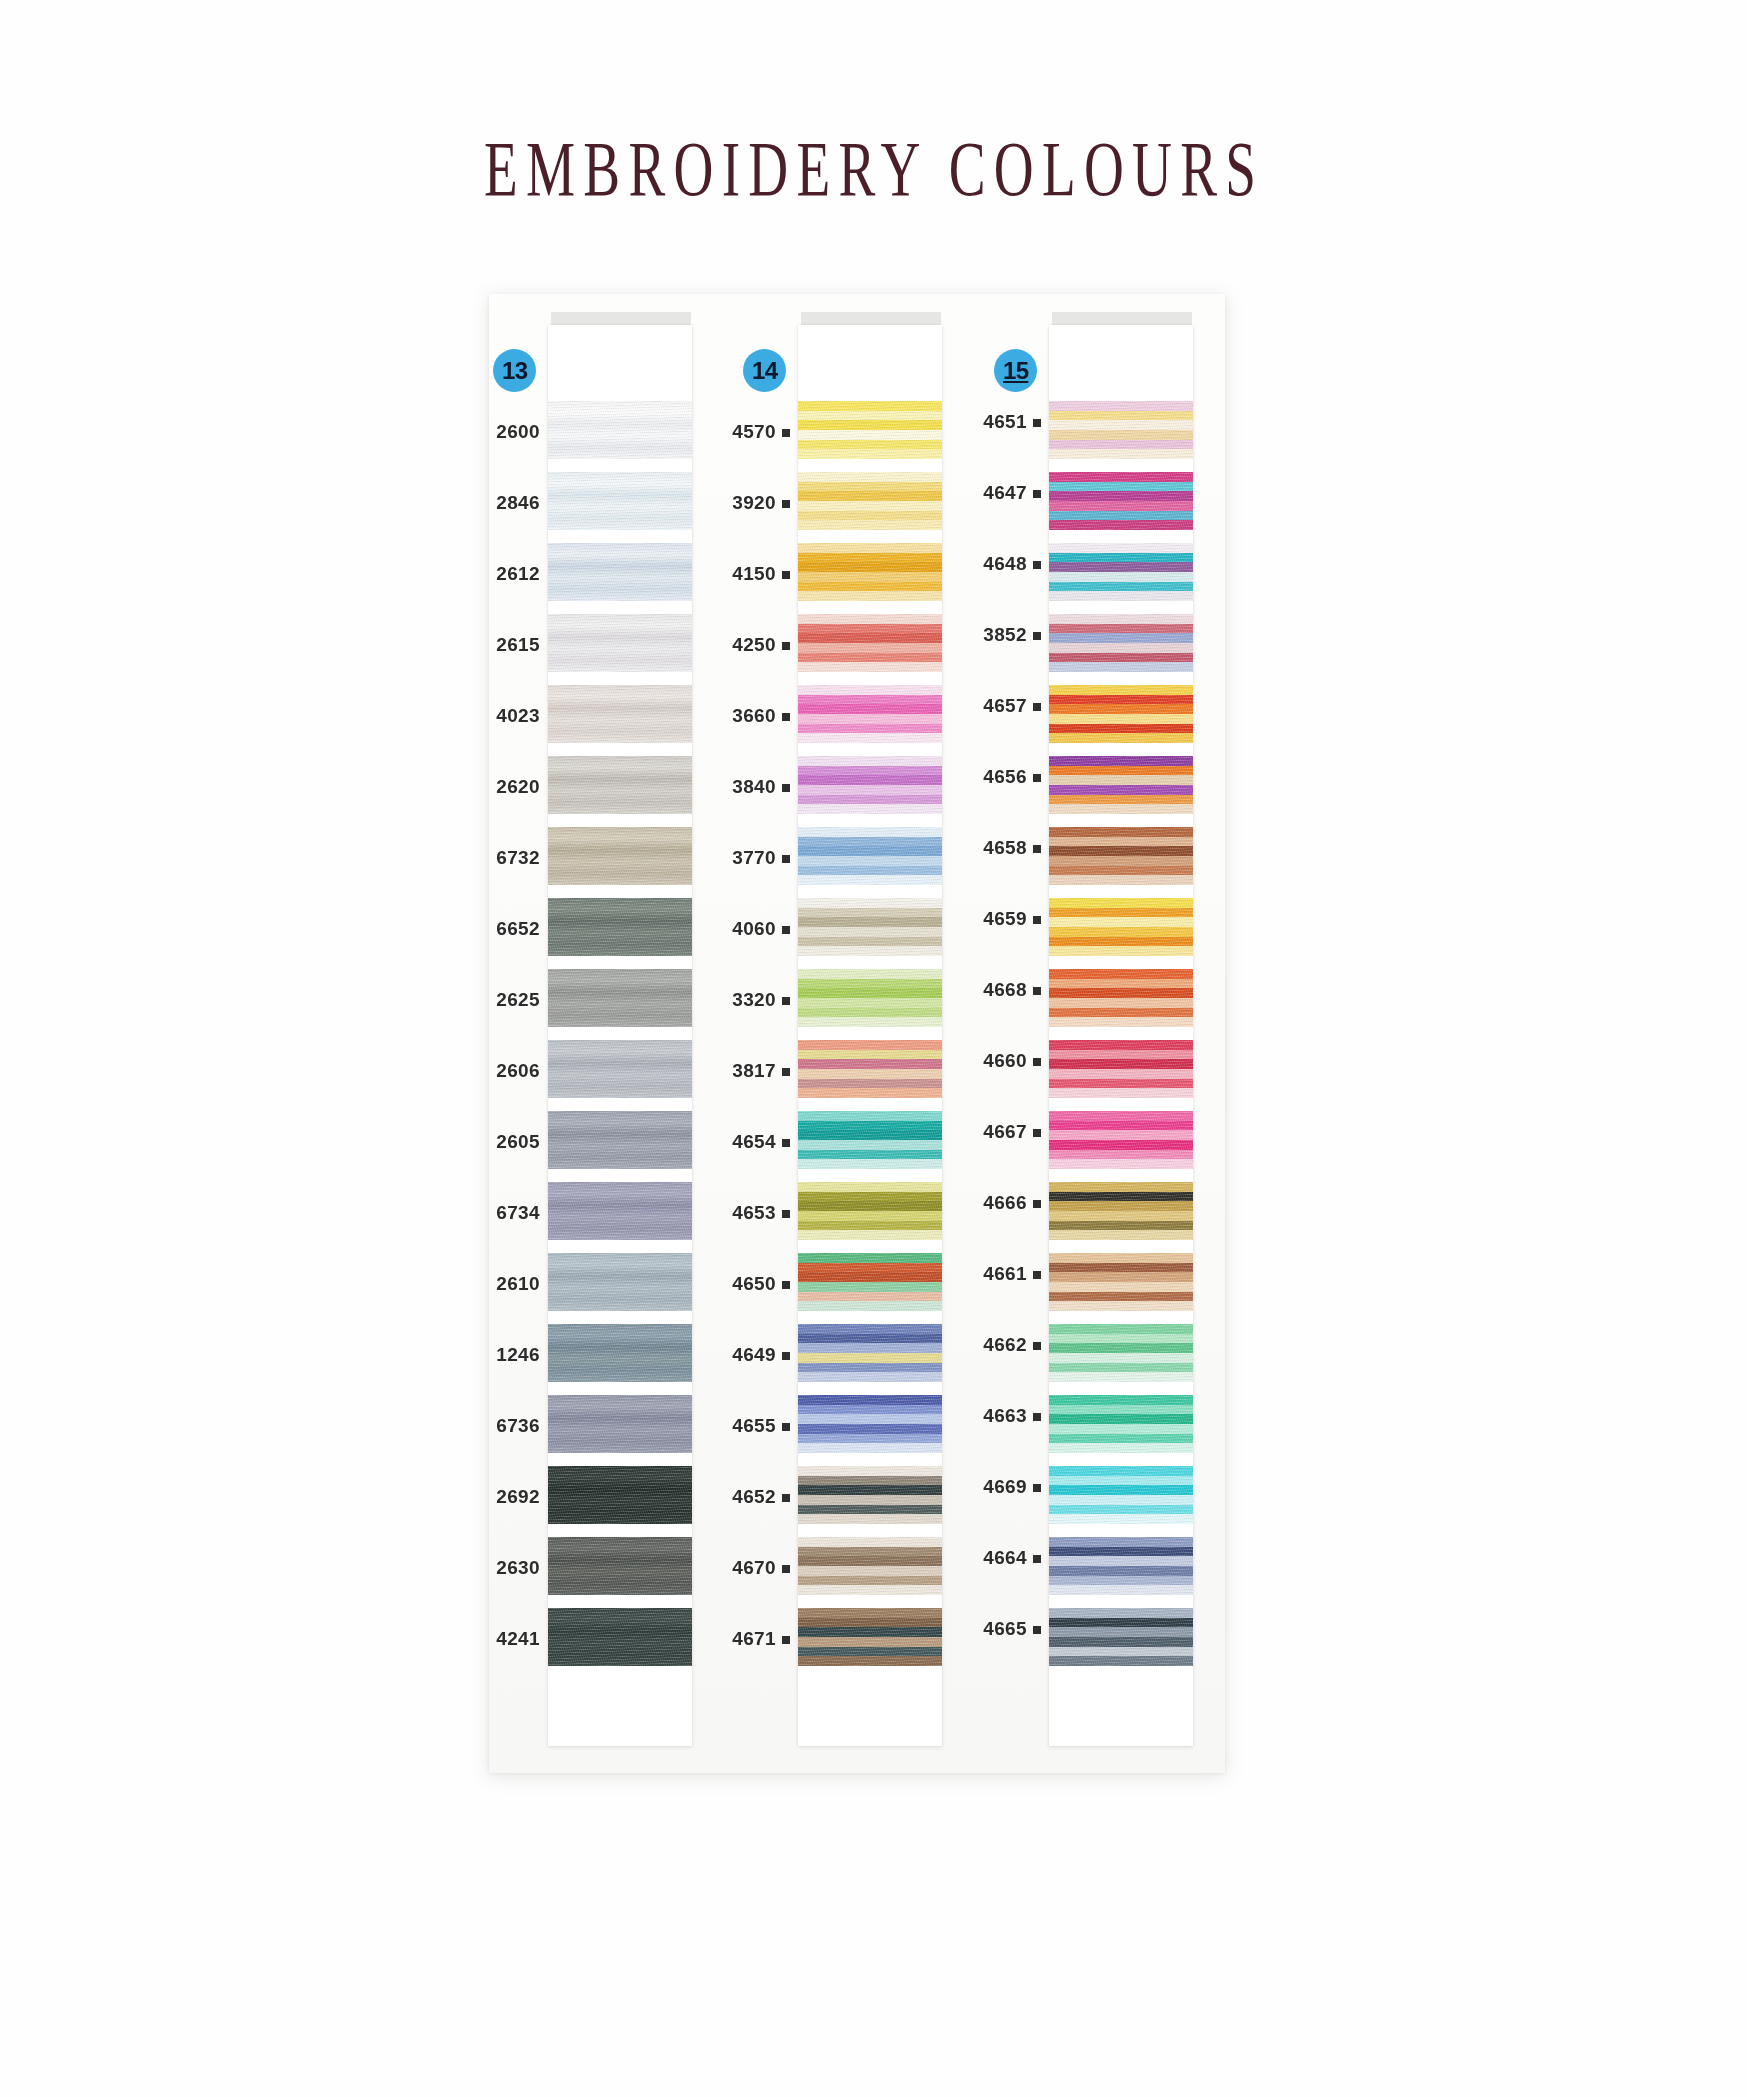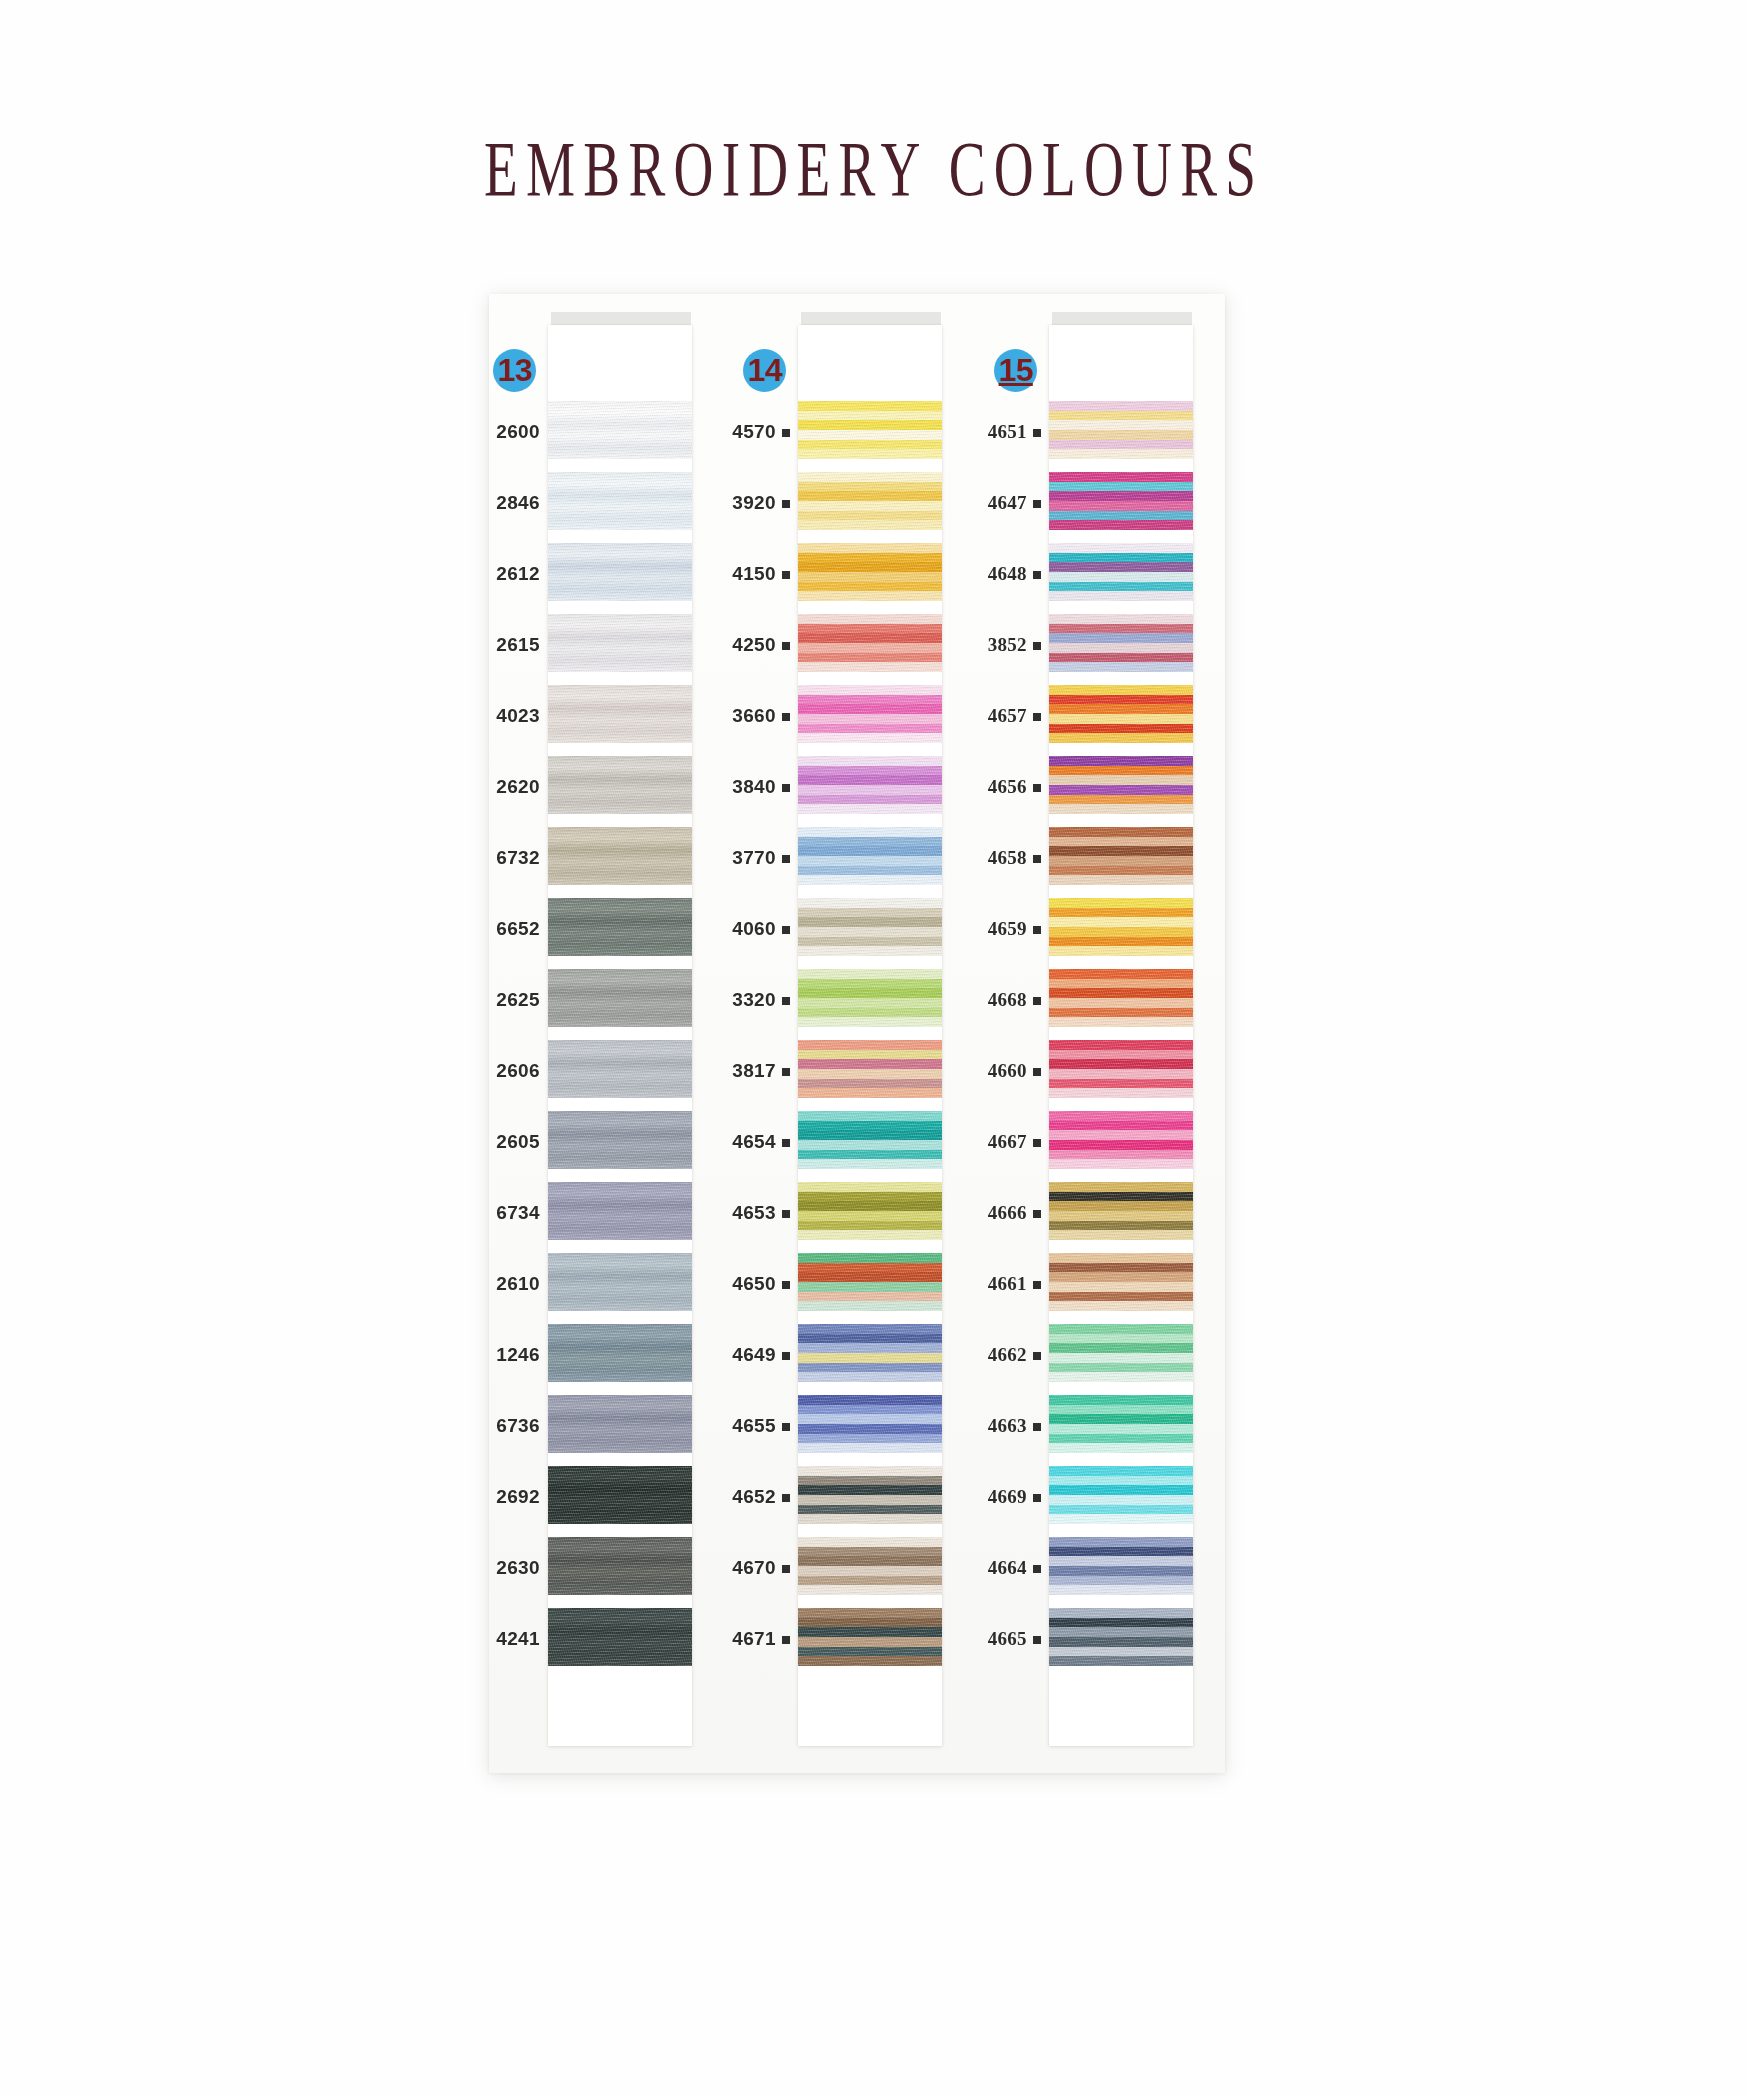--- a/index.html
+++ b/index.html
@@ -85,22 +85,22 @@
 
   
   .badge {
     position:absolute;
     left:4.2px;
     top:55px;
     width:43px;
     height:43px;
     border-radius:50%;
     background:#3cabe2;
-    color:#7f1d1d;
-    font-size:32px;
+    color:#0f172a;
+    font-size:24px;
     font-weight:700;
     line-height:43px;
     text-align:center;
     letter-spacing:-0.7px;
   }
 
   
   .rows { position:relative; }
   .row {
     position:relative;
@@ -533,21 +533,21 @@
               <div class="swatch" style="background-image: linear-gradient(rgb(141, 156, 196) 0%, rgb(141, 156, 196) 16.67%, rgb(58, 74, 120) 16.67%, rgb(58, 74, 120) 33.33%, rgb(196, 205, 226) 33.33%, rgb(196, 205, 226) 50%, rgb(108, 124, 168) 50%, rgb(108, 124, 168) 66.67%, rgb(170, 182, 212) 66.67%, rgb(170, 182, 212) 83.33%, rgb(226, 232, 242) 83.33%, rgb(226, 232, 242) 100%);"></div>
               <div class="gap"></div>
             </div>
             <div class="row">
               <div class="swatch" style="background-image: linear-gradient(rgb(168, 180, 196) 0%, rgb(168, 180, 196) 16.67%, rgb(44, 58, 68) 16.67%, rgb(44, 58, 68) 33.33%, rgb(141, 154, 168) 33.33%, rgb(141, 154, 168) 50%, rgb(76, 92, 104) 50%, rgb(76, 92, 104) 66.67%, rgb(196, 204, 212) 66.67%, rgb(196, 204, 212) 83.33%, rgb(108, 122, 136) 83.33%, rgb(108, 122, 136) 100%);"></div>
               <div class="gap"></div>
             </div>
           </div>
           <div class="strip-foot"></div>
         </div>
-        <div class="labels" style="top: 106px; font-family: Liberation Serif, serif;">
+        <div class="labels" style="top: 96px;">
           <div class="labelrow">
             <div class="label"><span class="label-inner">4651</span><span class="vmark"></span></div>
           </div>
           <div class="labelrow">
             <div class="label"><span class="label-inner">4647</span><span class="vmark"></span></div>
           </div>
           <div class="labelrow">
             <div class="label"><span class="label-inner">4648</span><span class="vmark"></span></div>
           </div>
           <div class="labelrow">

